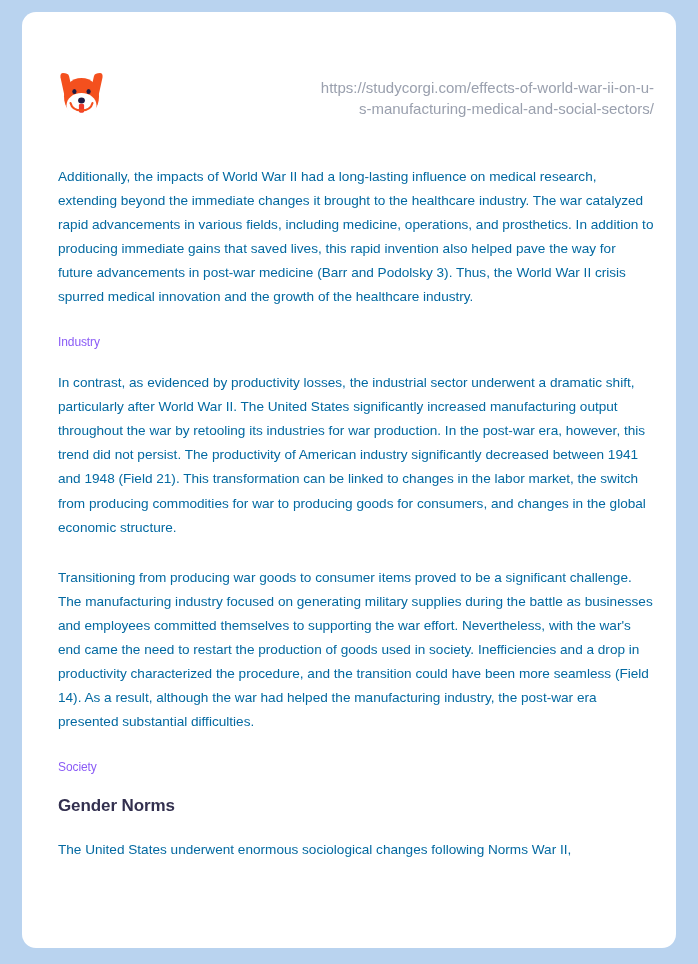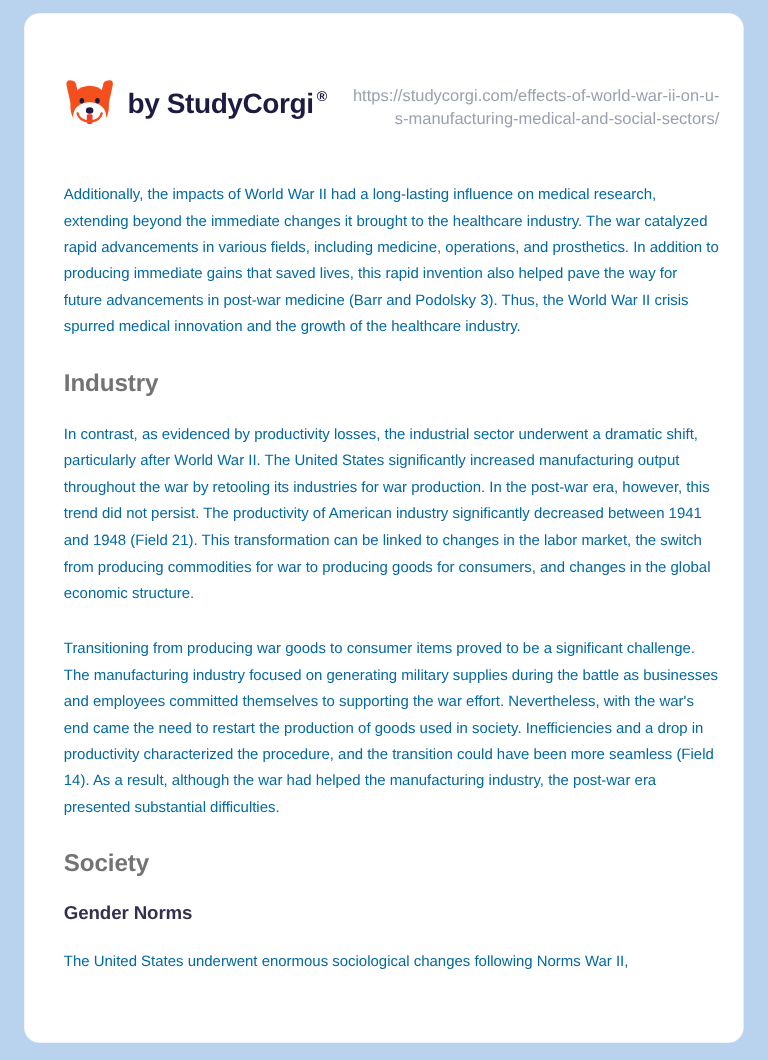--- a/index.html
+++ b/index.html
@@ -105,23 +105,23 @@
 
   .doc-body p {
     font-size: 13.6px;
     line-height: 1.77;
     color: #0369a1;
     margin-bottom: 26px;
     text-align: left;
   }
 
   .doc-body h2 {
-    font-size: 22px;
-    font-weight: bold;
-    color: #737373;
+    font-size: 12px;
+    font-weight: normal;
+    color: #8b5cf6;
     margin: 0 0 22px 0;
     letter-spacing: -0.1px;
   }
 
   .doc-body h3 {
     font-size: 17px;
     font-weight: bold;
     color: #33304f;
     margin: 12px 0 22px 0;
     letter-spacing: -0.1px;
@@ -143,24 +143,20 @@
           <path d="M5 3 C3 3 2 5 2.5 7.5 L7 28 L15 23 L11 6 C10.4 3.8 8 3 5 3 Z" fill="#f4501e"></path>
           <path d="M42 3 C44 3 45 5 44.5 7.5 L40 28 L32 23 L36 6 C36.6 3.8 39 3 42 3 Z" fill="#f4501e"></path>
           <path d="M23.5 8 C33.5 8 41 15.5 41 26.5 C41 38 33.5 46 23.5 46 C13.5 46 6 38 6 26.5 C6 15.5 13.5 8 23.5 8 Z" fill="#f4501e"></path>
           <path d="M23.5 23 C32 23 38.5 28.5 38.5 35.5 C38.5 42 32 46.5 23.5 46.5 C15 46.5 8.5 42 8.5 35.5 C8.5 28.5 15 23 23.5 23 Z" fill="#ffffff"></path>
           <ellipse cx="16.4" cy="21.5" rx="2.1" ry="2.5" fill="#1d1b42"></ellipse>
           <ellipse cx="30.6" cy="21.5" rx="2.1" ry="2.5" fill="#1d1b42"></ellipse>
           <ellipse cx="23.5" cy="30.5" rx="3.4" ry="2.9" fill="#1d1b42"></ellipse>
           <path d="M20.9 35 C20.9 33.4 26.1 33.4 26.1 35 L26.1 41.5 C26.1 43.2 20.9 43.2 20.9 41.5 Z" fill="#ef3a2c"></path>
           <path d="M12.5 33 C13.6 37.6 17.6 40.4 23.5 40.4 C29.4 40.4 33.4 37.6 34.5 33" fill="none" stroke="#f4501e" stroke-width="2.1" stroke-linecap="round"></path>
         </svg>
-        <div class="brand-wordmark">
-          <span>by StudyCorgi</span>
-          <span class="brand-reg">®</span>
-        </div>
       </div>
 
       <div class="header-meta">
         <div class="header-url">https://studycorgi.com/effects-of-world-war-ii-on-u-s-manufacturing-medical-and-social-sectors/</div>
       </div>
 
     </div>
 
     <div class="doc-body">
 

